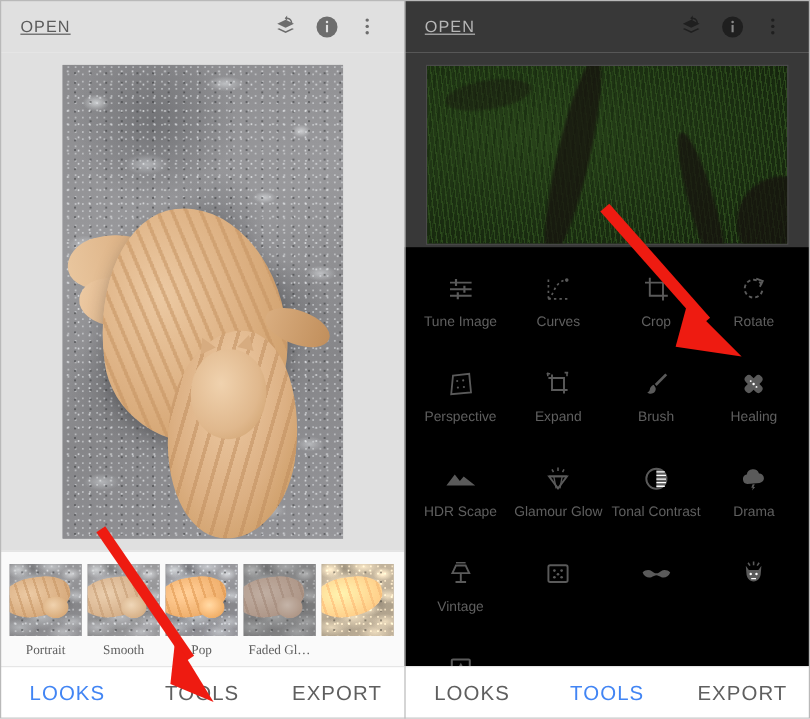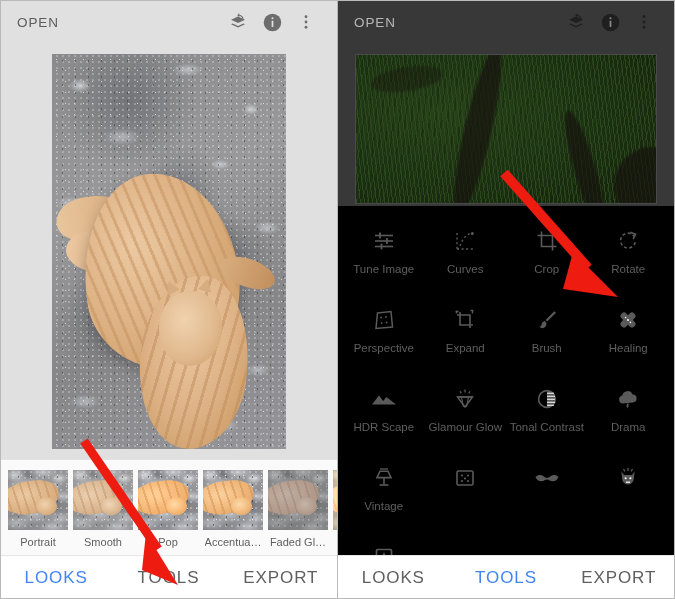--- a/index.html
+++ b/index.html
@@ -34,20 +34,21 @@
     z-index: 40;
   }
 
   
   .appbar {
     height: 44px;
     flex: 0 0 44px;
     display: flex;
     align-items: center;
     padding: 0 14px 0 17px;
+    text-decoration: underline;
   }
   .appbar .title {
     font-size: 13.5px;
     letter-spacing: 0.9px;
     font-weight: 400;
   }
   .appbar .spacer { flex: 1 1 auto; }
   .appbar .icon-btn {
     width: 34px; height: 34px;
     display: flex; align-items: center; justify-content: center;
@@ -197,20 +198,21 @@
 
   
   .filmstrip {
     flex: 0 0 96px;
     background: #fafafa;
     display: flex;
     align-items: flex-start;
     padding: 10px 0 0 8px;
     overflow: hidden;
     border-top: 1px solid #e4e4e4;
+    font-family: Liberation Serif, serif;
   }
   .filter-item {
     width: 60px;
     flex: 0 0 60px;
     margin-right: 5px;
     display: flex;
     flex-direction: column;
     align-items: center;
   }
   .filter-thumb {
@@ -377,29 +379,20 @@
       <div class="filter-item">
         <div class="filter-thumb fx-pop">
           <div class="concrete"></div>
             <div class="speckle"></div>
           <div style="position:absolute;left:-10%;top:18%;width:95%;height:55%;border-radius:50% 45% 55% 50%;background:repeating-linear-gradient(80deg,rgba(196,146,96,.5) 0 2px,transparent 2px 8px),radial-gradient(ellipse at 40% 40%,#eccaa4,#cf9e6d);transform:rotate(-8deg);"></div>
           <div style="position:absolute;left:46%;top:45%;width:36%;height:30%;border-radius:50%;background:radial-gradient(ellipse at 40% 40%,#f0d2ae,#cf9c66);"></div>
         </div>
         <div class="filter-label">Pop</div>
       </div>
       <div class="filter-item">
-        <div class="filter-thumb fx-accent">
-          <div class="concrete"></div>
-            <div class="speckle"></div>
-          <div style="position:absolute;left:-10%;top:18%;width:95%;height:55%;border-radius:50% 45% 55% 50%;background:repeating-linear-gradient(80deg,rgba(196,146,96,.5) 0 2px,transparent 2px 8px),radial-gradient(ellipse at 40% 40%,#eccaa4,#cf9e6d);transform:rotate(-8deg);"></div>
-          <div style="position:absolute;left:46%;top:45%;width:36%;height:30%;border-radius:50%;background:radial-gradient(ellipse at 40% 40%,#f0d2ae,#cf9c66);"></div>
-        </div>
-        <div class="filter-label">Accentua…</div>
-      </div>
-      <div class="filter-item">
         <div class="filter-thumb fx-faded">
           <div class="concrete"></div>
             <div class="speckle"></div>
           <div style="position:absolute;left:-10%;top:18%;width:95%;height:55%;border-radius:50% 45% 55% 50%;background:repeating-linear-gradient(80deg,rgba(196,146,96,.5) 0 2px,transparent 2px 8px),radial-gradient(ellipse at 40% 40%,#eccaa4,#cf9e6d);transform:rotate(-8deg);"></div>
           <div style="position:absolute;left:46%;top:45%;width:36%;height:30%;border-radius:50%;background:radial-gradient(ellipse at 40% 40%,#f0d2ae,#cf9c66);"></div>
         </div>
         <div class="filter-label">Faded Gl…</div>
       </div>
       <div class="filter-item">
         <div class="filter-thumb fx-morning">

